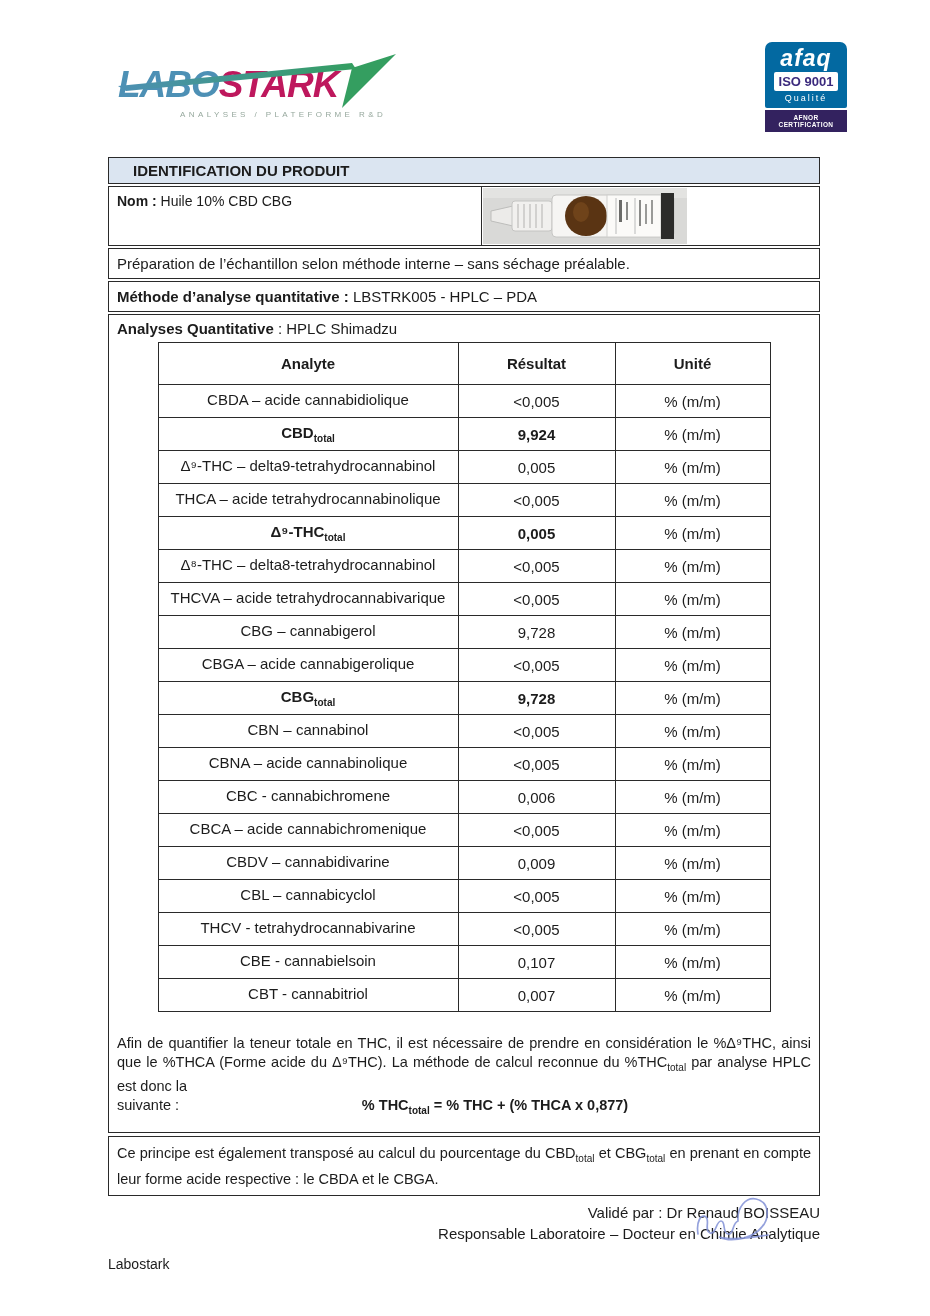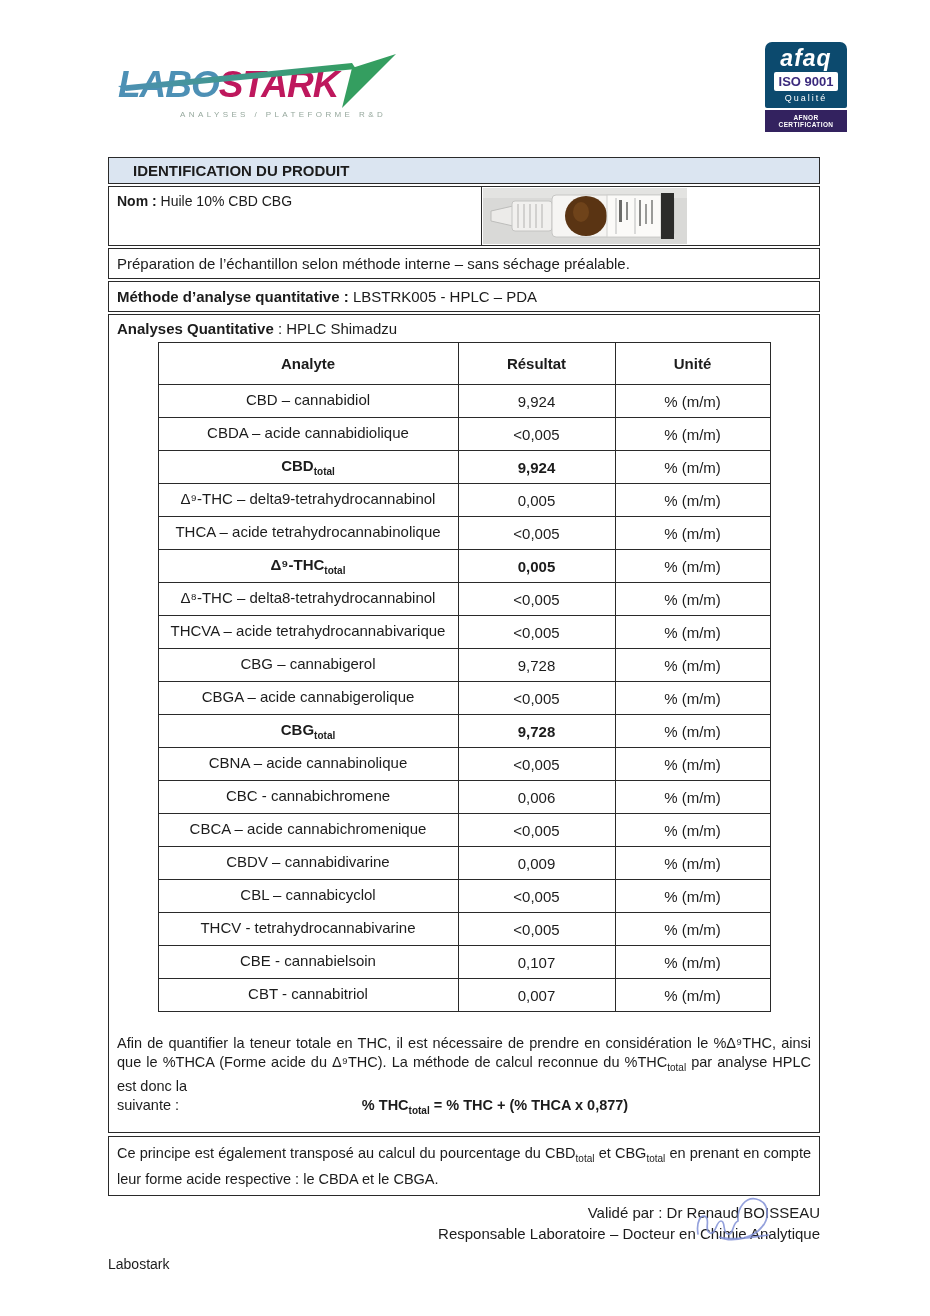--- a/index.html
+++ b/index.html
@@ -13,21 +13,21 @@
   .logo-wrap { position:absolute; left:112px; top:48px; width:300px; height:84px; }
   .logo-text { position:absolute; left:6px; top:16px; font-style:italic; font-weight:bold;
                font-size:37px; letter-spacing:-1px; white-space:nowrap; }
   .logo-labo { color:#4d90b5; }
   .logo-stark { color:#be185d; }
   .logo-tagline { position:absolute; left:68px; top:62px; font-size:8px; letter-spacing:3.4px;
                   color:#96a89d; font-weight:normal; white-space:nowrap; }
   .logo-swoosh { position:absolute; left:0; top:0; pointer-events:none; }
 
   .afaq { position:absolute; left:765px; top:42px; width:82px; }
-  .afaq-main { background:#0c4a6e; border-radius:7px 7px 2px 2px; padding:3px 8px 5px; }
+  .afaq-main { background:#0369a1; border-radius:7px 7px 2px 2px; padding:3px 8px 5px; }
   .afaq-brand { color:#fff; font-weight:bold; font-size:23px; text-align:center;
                 font-style:italic; line-height:26px; letter-spacing:1px; }
   .afaq-iso { background:#fff; color:#3b2a7d; font-weight:bold; font-size:13px;
               text-align:center; border-radius:2px; padding:2px 0; margin:1px 1px 2px; }
   .afaq-quality { color:#fff; font-size:9px; letter-spacing:2px; text-align:center; }
   .afaq-afnor { margin-top:2px; background:#33225f; color:#fff; font-weight:bold;
                 font-size:6.5px; text-align:center; padding:4px 0; letter-spacing:.4px; }
 
   
   .content { position:absolute; left:108px; top:157px; width:712px; }
@@ -148,25 +148,20 @@
           </colgroup>
         <thead>
           <tr>
             <th>Analyte</th>
             <th>Résultat</th>
             <th>Unité</th>
           </tr>
         </thead>
         <tbody>
             <tr>
-      <td class="a-cell"><span>CBD – cannabidiol</span><sub></sub></td>
-      <td class="r-cell"><span>9,924</span></td>
-      <td class="u-cell"><span>% (m/m)</span></td>
-    </tr>
-            <tr>
       <td class="a-cell"><span>CBDA – acide cannabidiolique</span><sub></sub></td>
       <td class="r-cell"><span>&lt;0,005</span></td>
       <td class="u-cell"><span>% (m/m)</span></td>
     </tr>
             <tr class="total-row">
       <td class="a-cell"><span>CBD</span><sub>total</sub></td>
       <td class="r-cell"><span>9,924</span></td>
       <td class="u-cell"><span>% (m/m)</span></td>
     </tr>
             <tr>
@@ -200,20 +195,25 @@
       <td class="u-cell"><span>% (m/m)</span></td>
     </tr>
             <tr>
       <td class="a-cell"><span>CBGA – acide cannabigerolique</span><sub></sub></td>
       <td class="r-cell"><span>&lt;0,005</span></td>
       <td class="u-cell"><span>% (m/m)</span></td>
     </tr>
             <tr class="total-row">
       <td class="a-cell"><span>CBG</span><sub>total</sub></td>
       <td class="r-cell"><span>9,728</span></td>
+      <td class="u-cell"><span>% (m/m)</span></td>
+    </tr>
+            <tr>
+      <td class="a-cell"><span>CBN – cannabinol</span><sub></sub></td>
+      <td class="r-cell"><span>&lt;0,005</span></td>
       <td class="u-cell"><span>% (m/m)</span></td>
     </tr>
             <tr>
       <td class="a-cell"><span>CBNA – acide cannabinolique</span><sub></sub></td>
       <td class="r-cell"><span>&lt;0,005</span></td>
       <td class="u-cell"><span>% (m/m)</span></td>
     </tr>
             <tr>
       <td class="a-cell"><span>CBC - cannabichromene</span><sub></sub></td>
       <td class="r-cell"><span>0,006</span></td>

